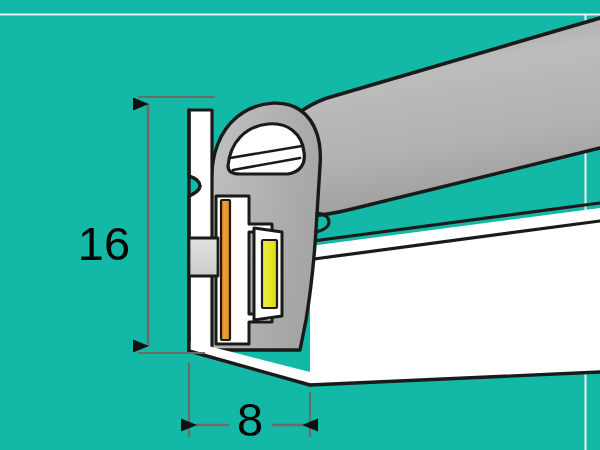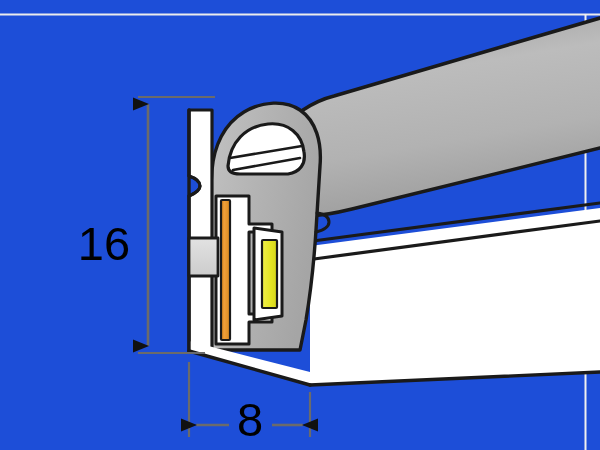--- a/index.html
+++ b/index.html
@@ -8,21 +8,21 @@
     padding: 0;
     background: #ffffff;
   }
   body {
     font-family: "Liberation Sans", sans-serif;
   }
   #stage {
     position: relative;
     width: 600px;
     height: 450px;
-    background: #1d4ed8;
+    background: #14b8a6;
     overflow: hidden;
   }
   #drawing {
     position: absolute;
     left: 0;
     top: 0;
     width: 600px;
     height: 450px;
     display: block;
   }

